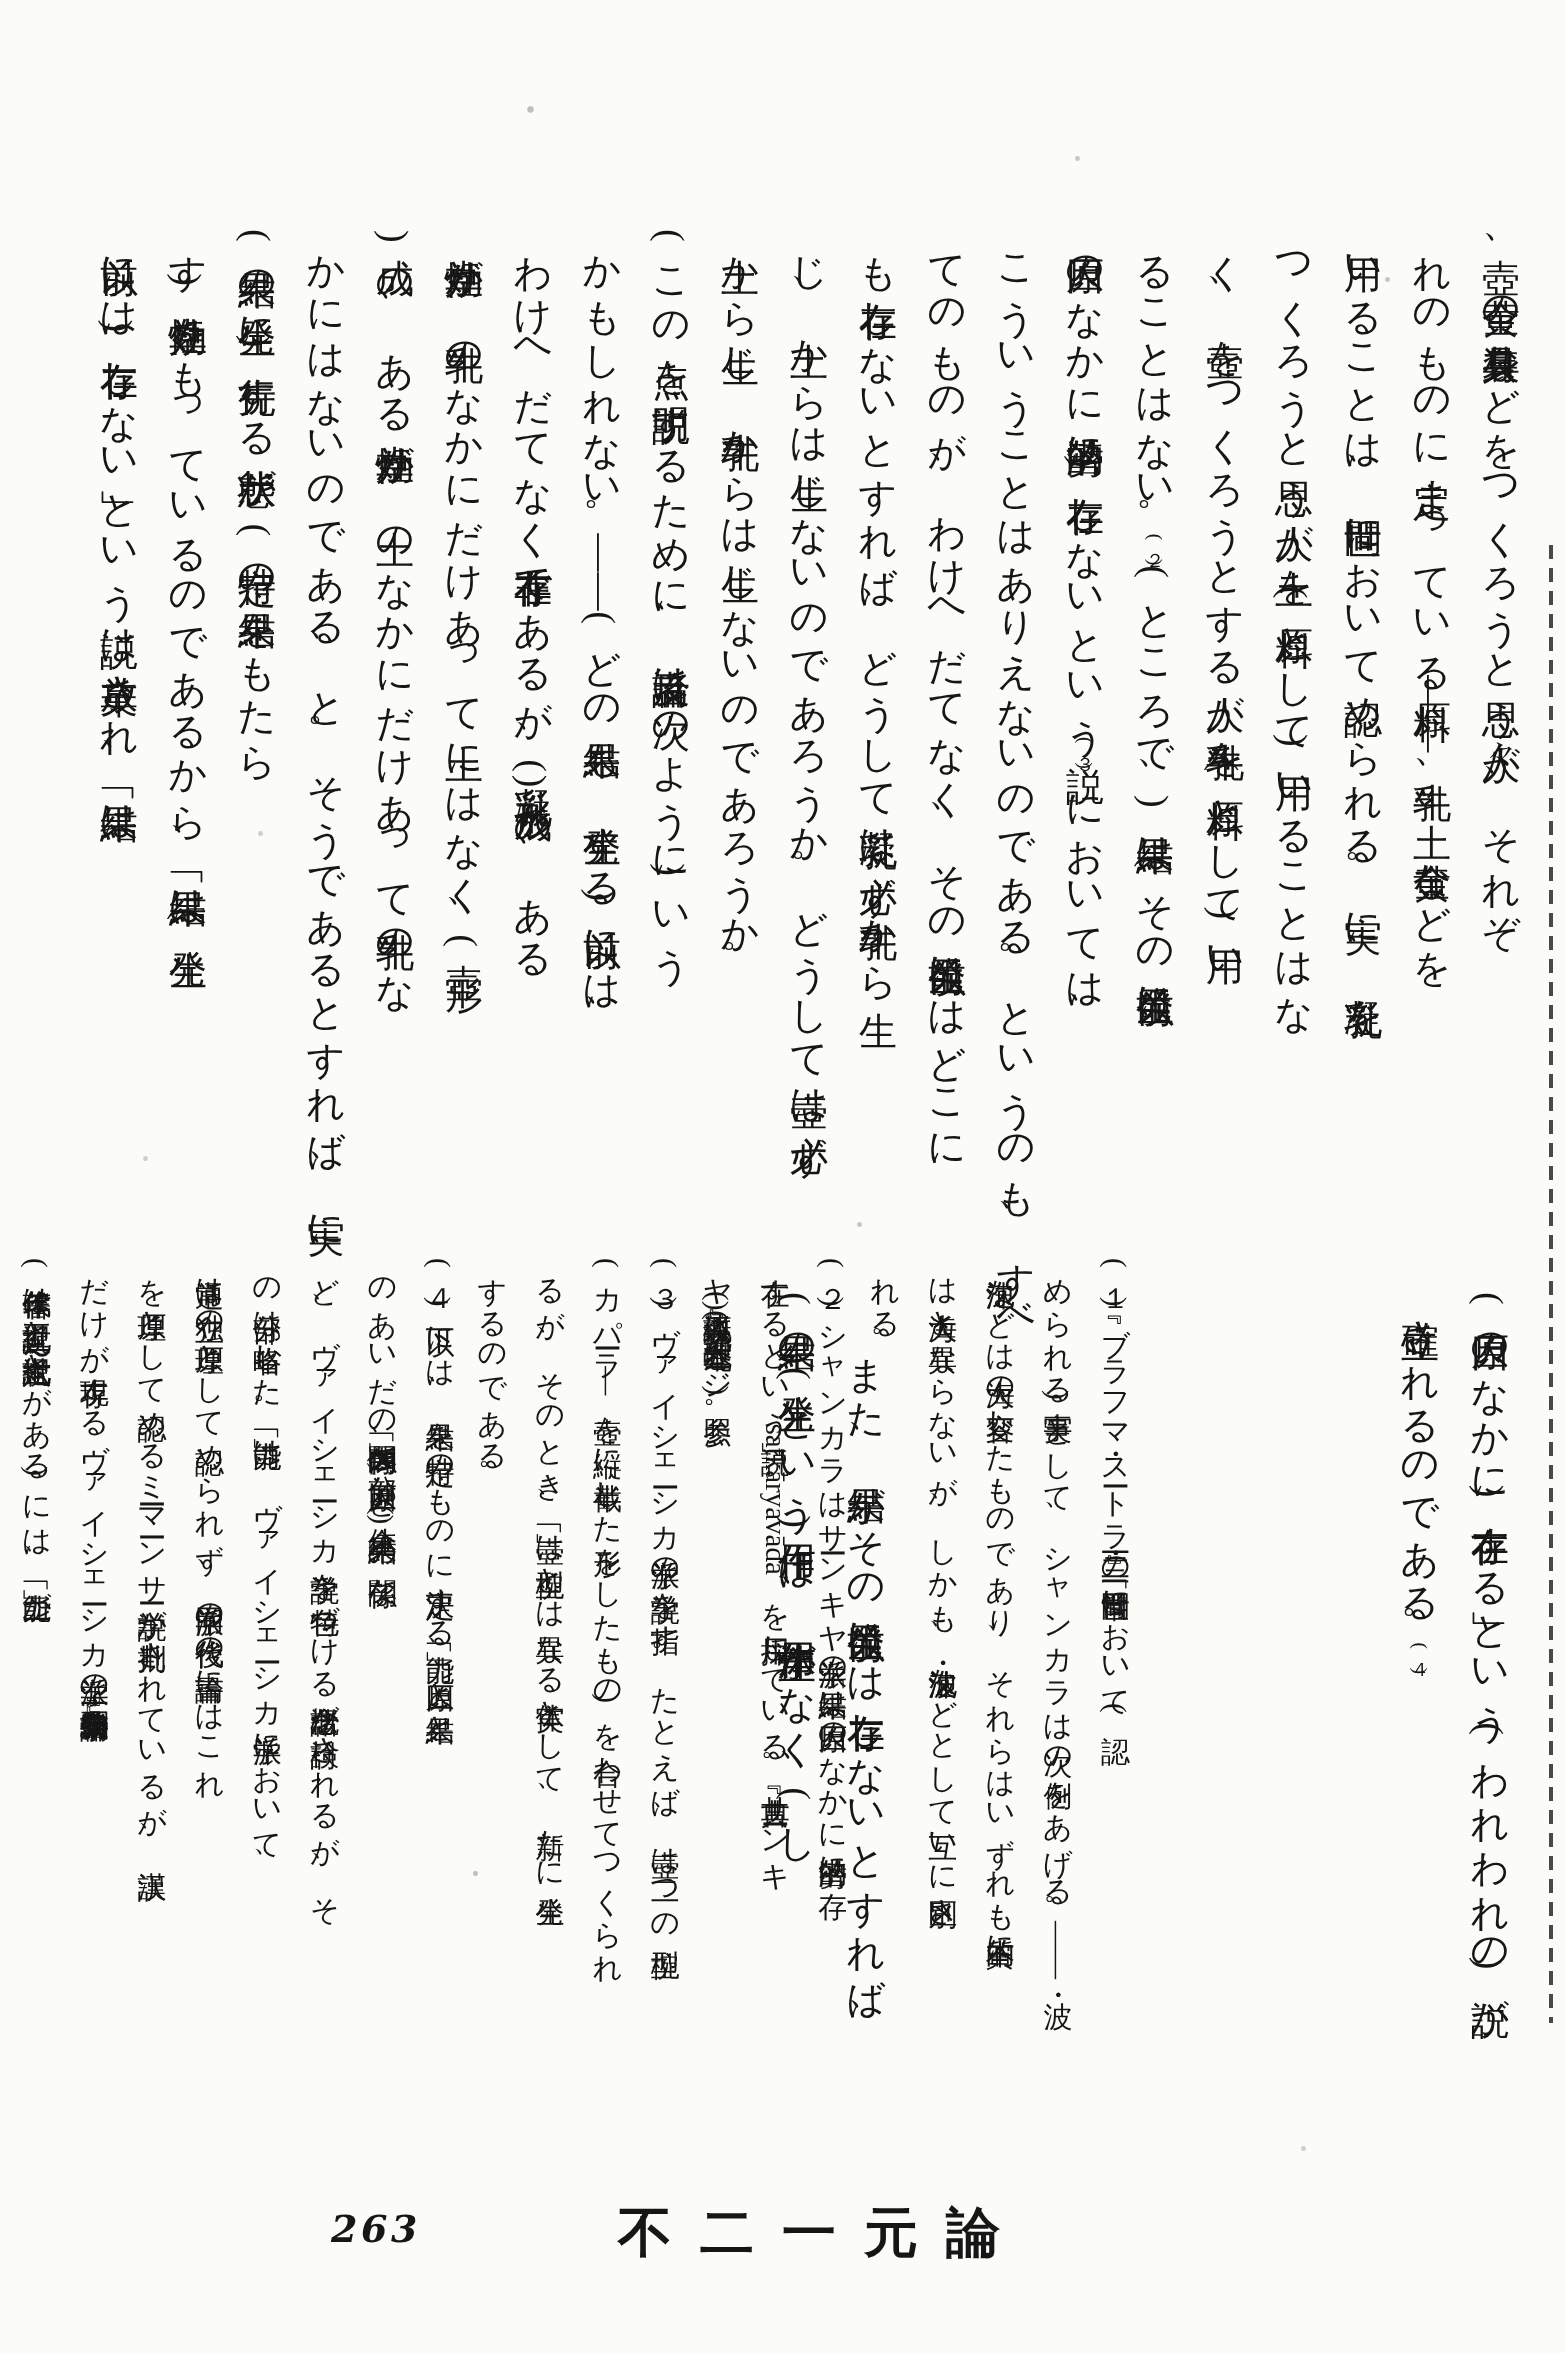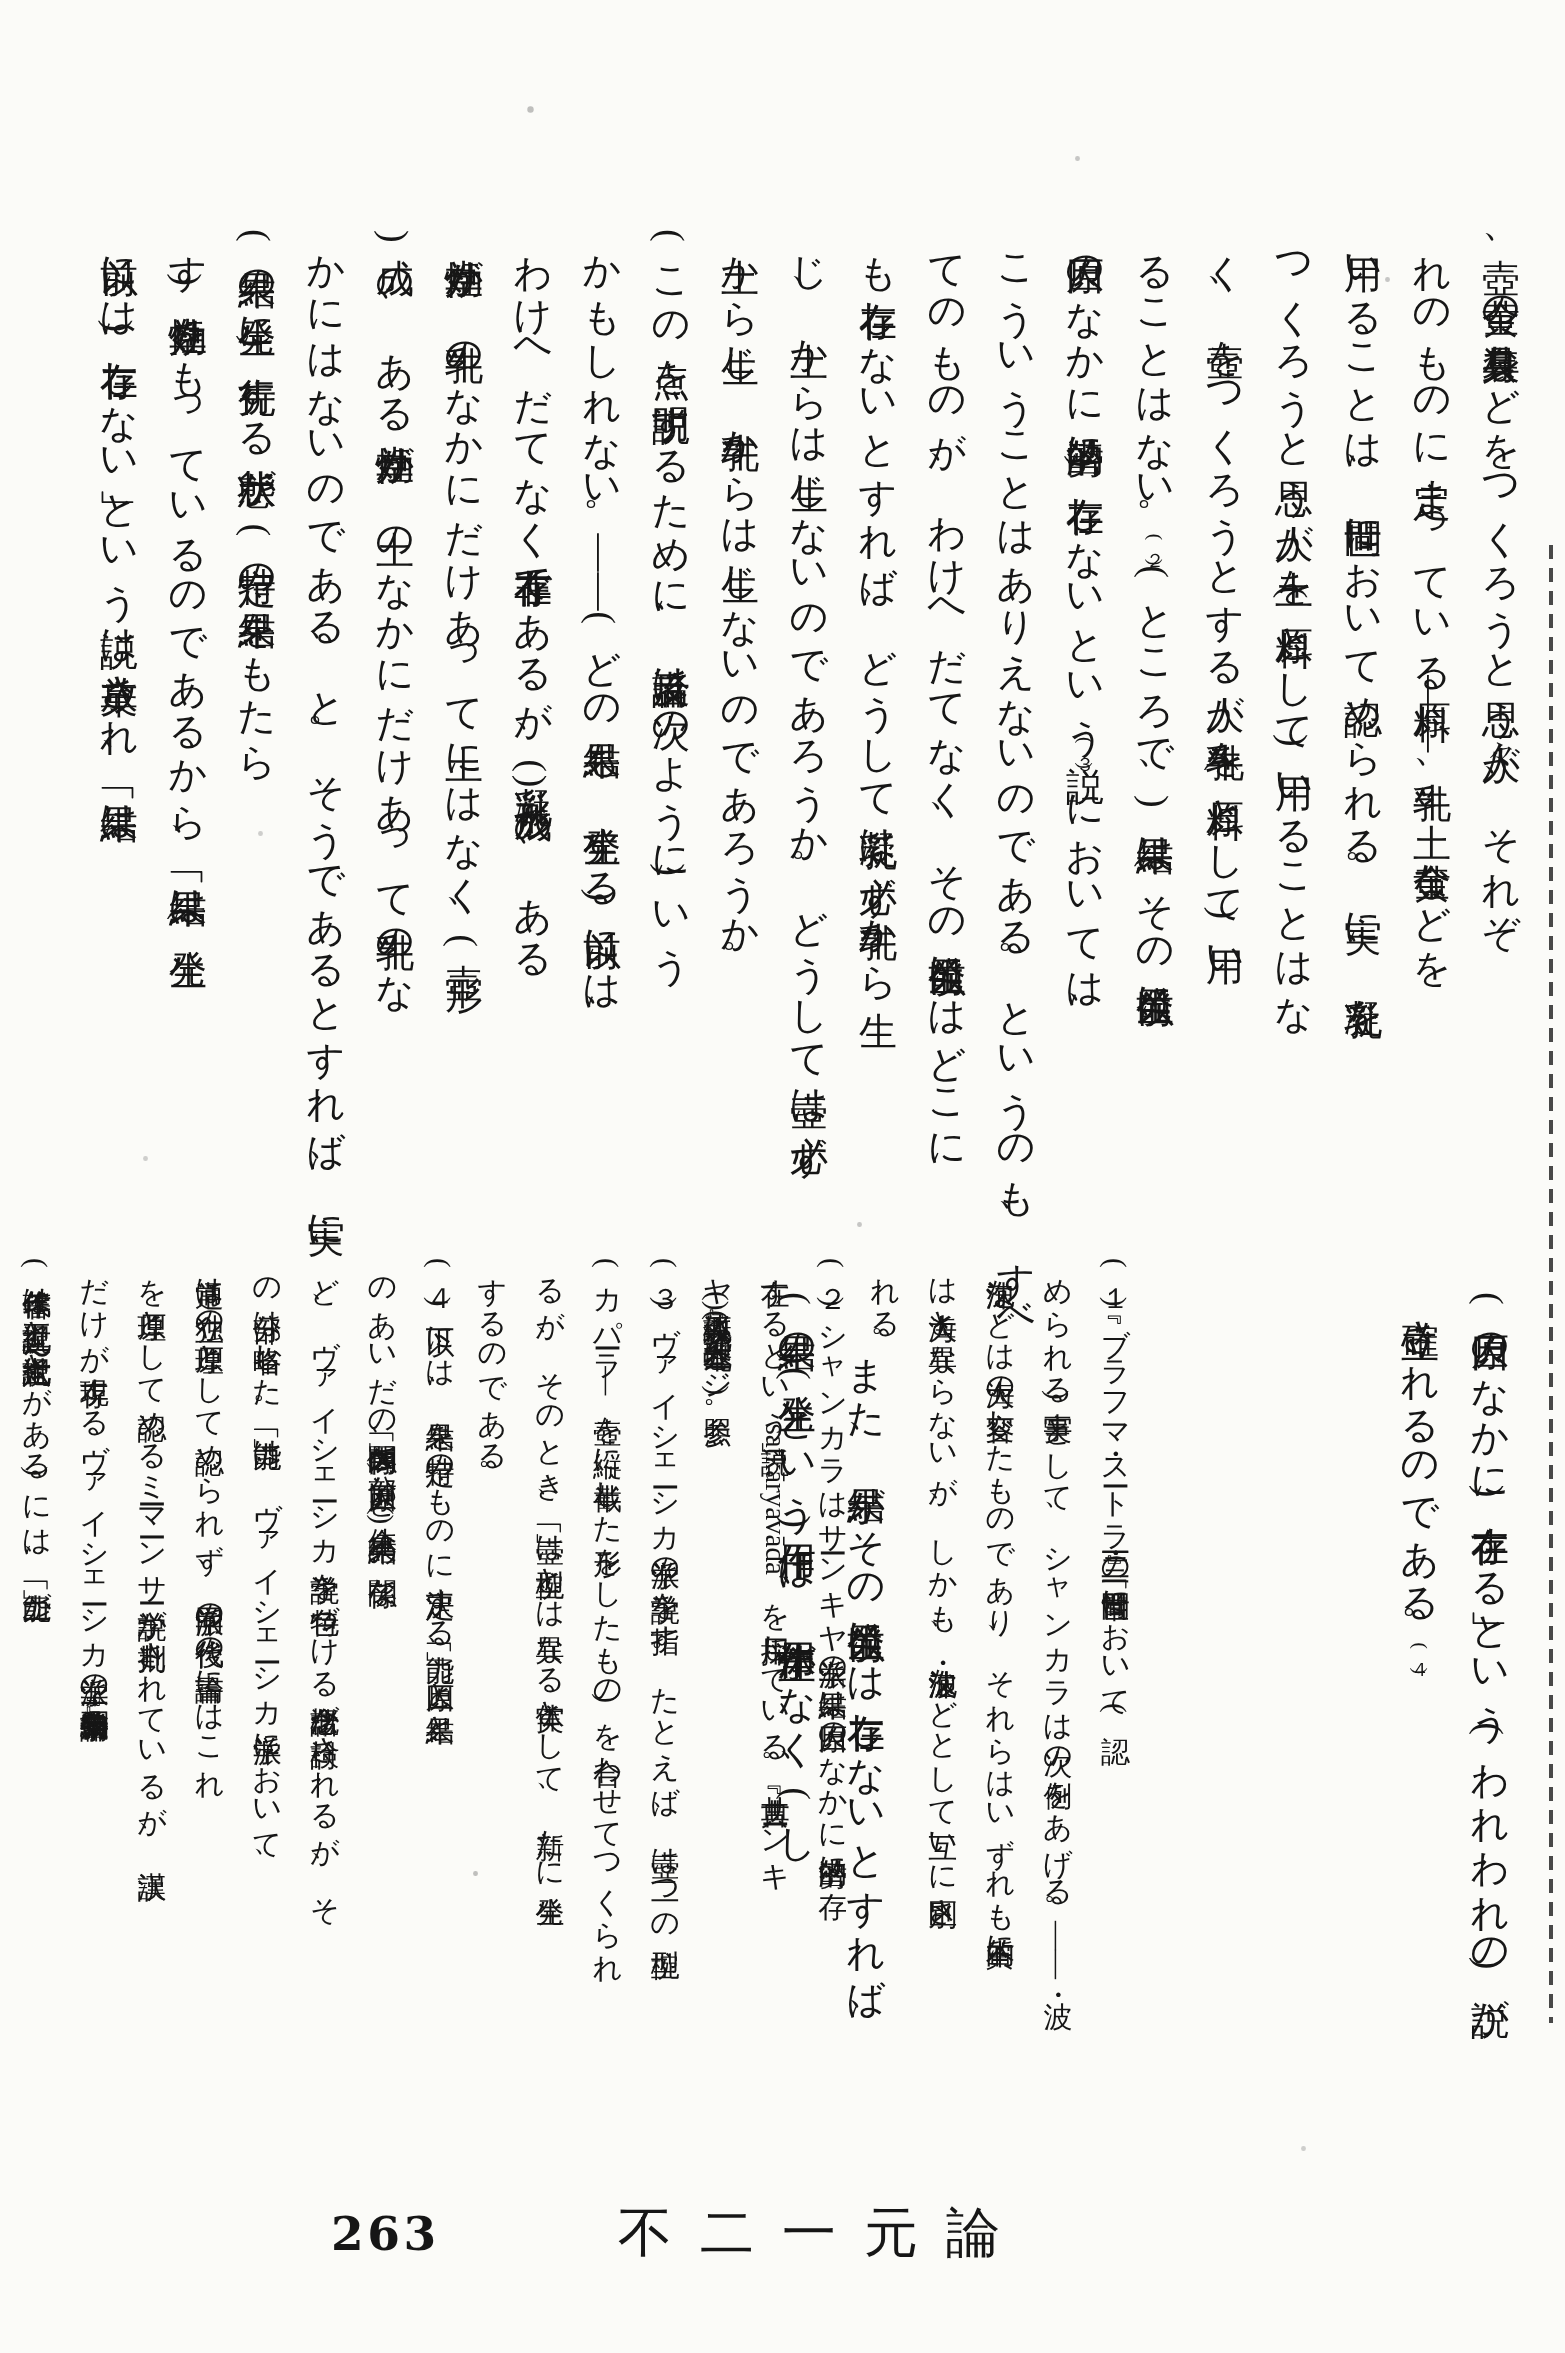--- a/index.html
+++ b/index.html
@@ -14,26 +14,27 @@
   .band-fn     { top:1258px; right:428px; height:929px; font-size:29px; }
   .col { margin:0; line-height:69px; white-space:nowrap; }
   .band-fn .col { line-height:42px; }
   .cont { padding-block-start:15.6px; }
   .fng + .fng { margin-block-start:10.4px; }
   .note { font-size:0.5em; letter-spacing:0; }
   .fnm { letter-spacing:0; }
   .star-col { line-height:80px; padding-block-start:405px; font-size:35px; }
   .pagenum {
     position:absolute; left:331px; top:2206px;
-    font-size:47px; font-weight:700; letter-spacing:3.5px;
+    font-size:38px; font-weight:700; letter-spacing:3.5px;
     font-family:"DejaVu Serif","Liberation Serif",serif;
+    font-style:italic;
   }
   .rtitle {
     position:absolute; left:618px; top:2197px;
-    font-size:54px; font-weight:400; letter-spacing:28px;
+    font-size:54px; font-weight:700; letter-spacing:28px;
   }
   .artifact {
     position:absolute; left:1549px; top:545px; width:3.5px; height:1478px;
     background:repeating-linear-gradient(180deg,#1c1c1c 0 14px,transparent 14px 23px);
     opacity:.8;
   }
   .specks {
     position:absolute; left:0; top:0; width:2.6px; height:2.6px; background:transparent;
     box-shadow: 529px 108px 0 1.7px #777, 1076px 157px 0 0.9px #888, 259px 832px 0 0.9px #999,
                 1386px 278px 0 0.9px #888, 474px 1872px 0 0.9px #777, 1302px 2147px 0 0.9px #999,

